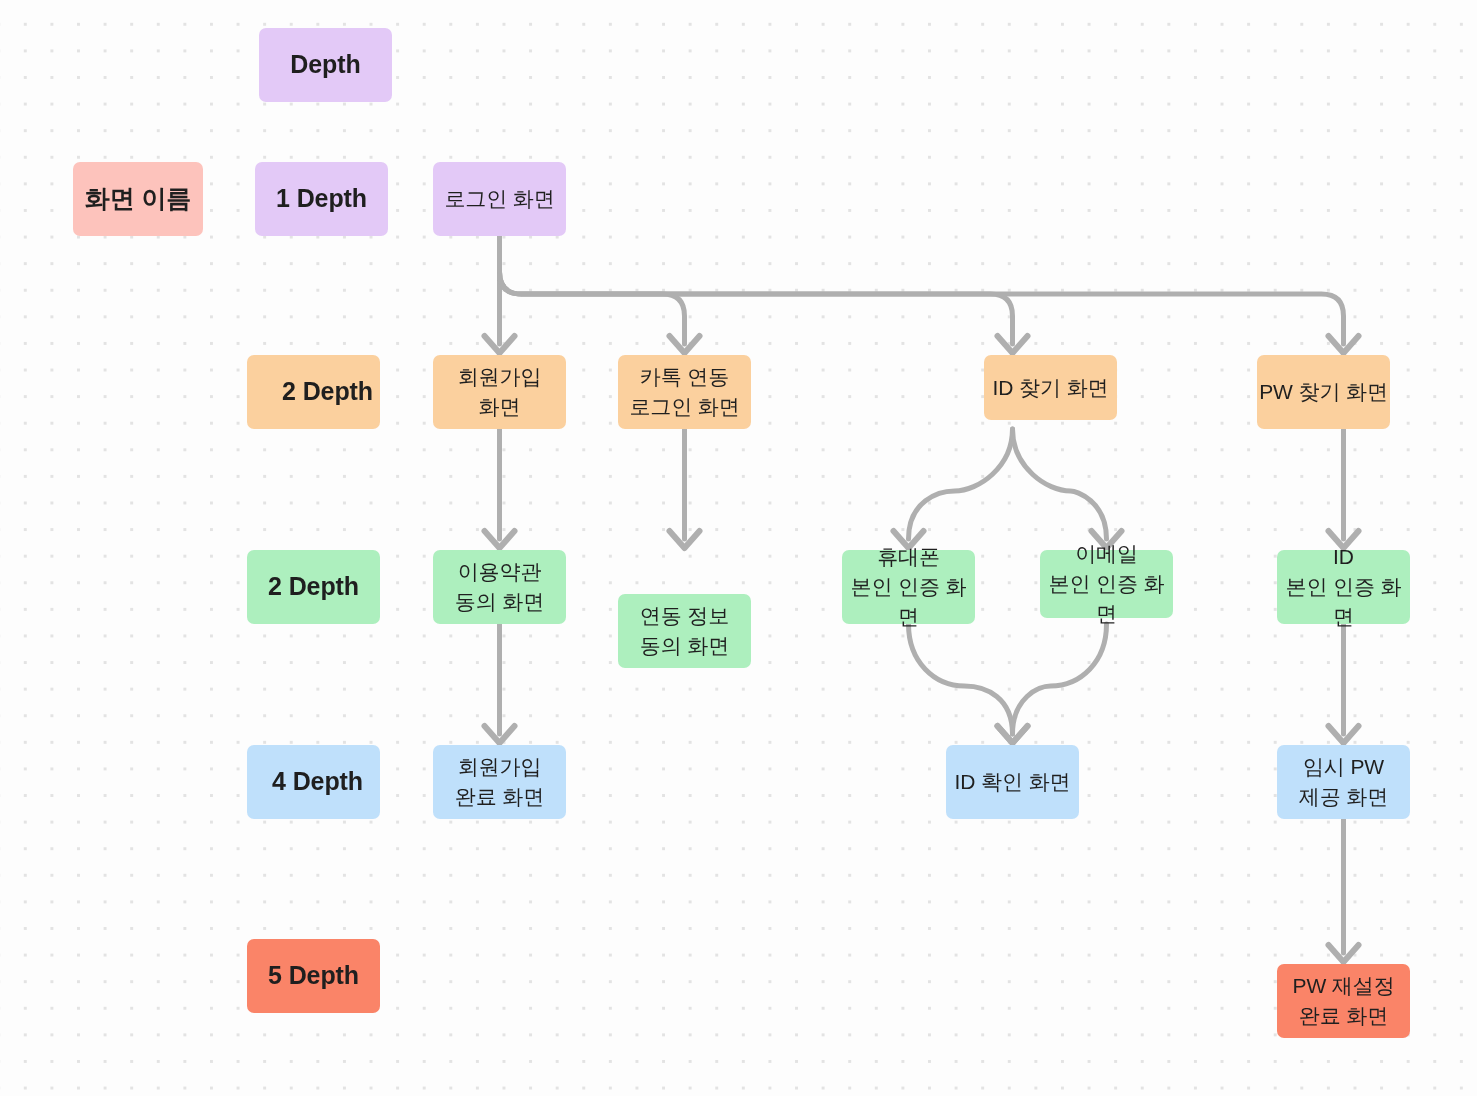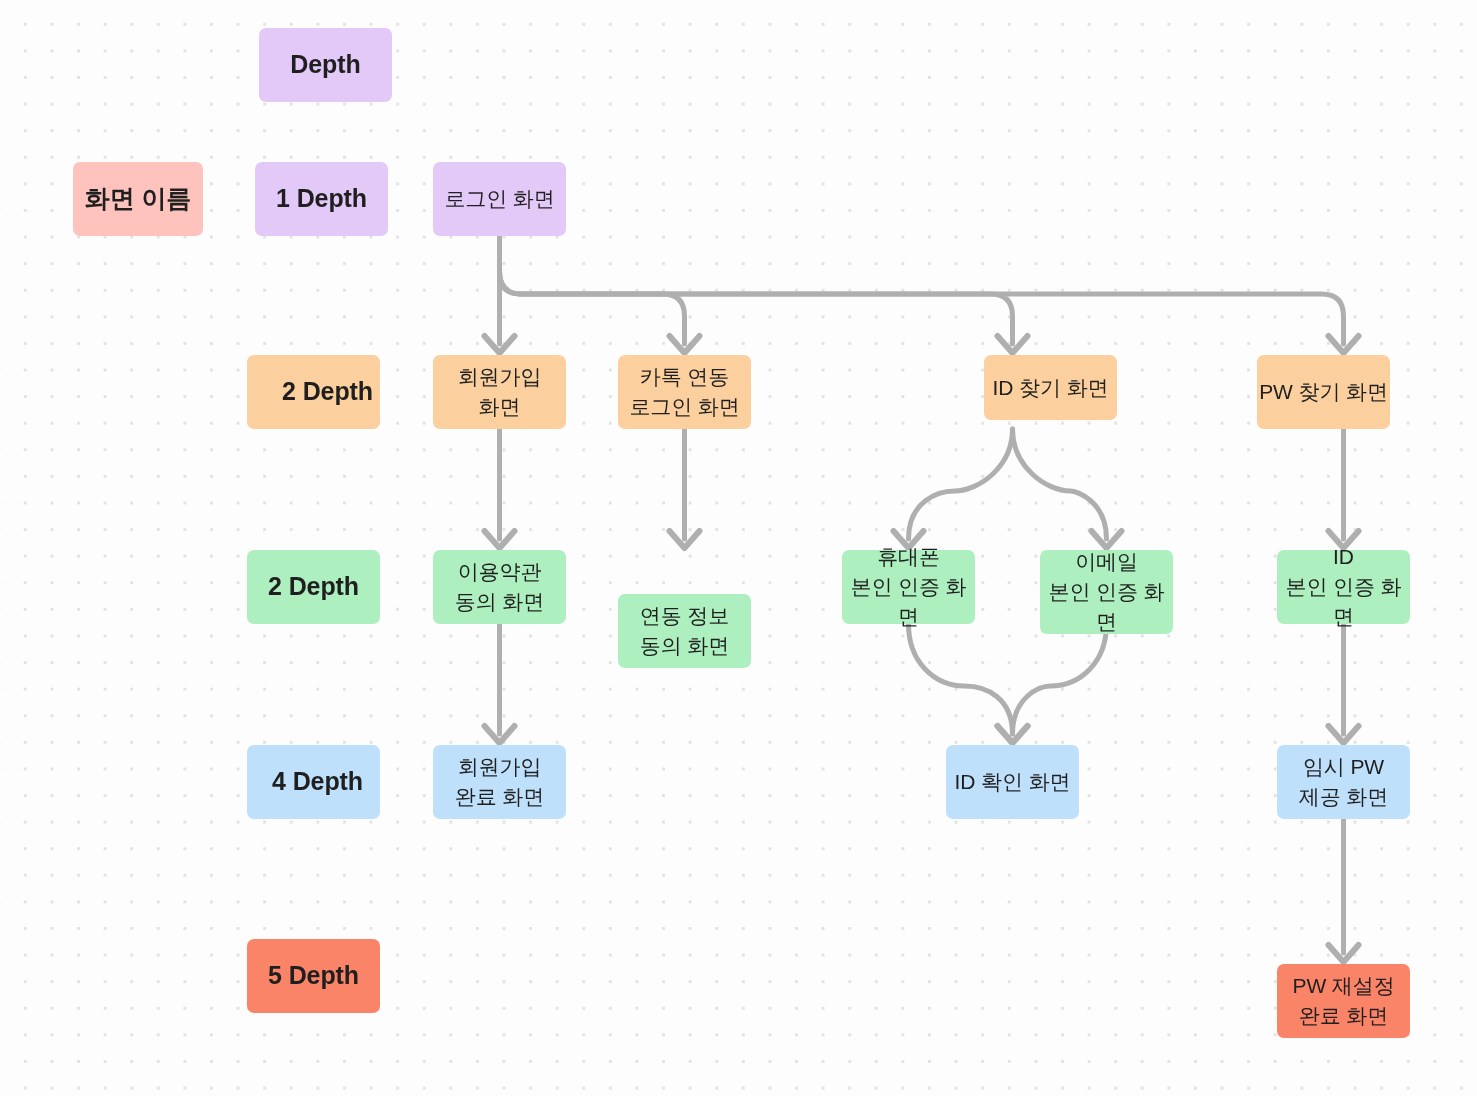--- a/index.html
+++ b/index.html
@@ -96,21 +96,21 @@
     <div class="node screen" style="left: 618px; top: 355px; width: 133px; height: 74px; background: rgb(251, 208, 158);">카톡 연동
 로그인 화면</div>
     <div class="node screen" style="left: 984px; top: 355px; width: 133px; height: 65px; background: rgb(251, 208, 158);">ID 찾기 화면</div>
     <div class="node screen" style="left: 1238px; top: 355px; width: 133px; height: 74px; background: rgb(251, 208, 158); margin-left: 19px;">PW 찾기 화면</div>
     <div class="node screen" style="left: 433px; top: 550px; width: 133px; height: 74px; background: rgb(173, 239, 190);">이용약관
 동의 화면</div>
     <div class="node screen" style="left: 618px; top: 550px; width: 133px; height: 74px; background: rgb(173, 239, 190); margin-top: 44px;">연동 정보
 동의 화면</div>
     <div class="node screen" style="left: 842px; top: 550px; width: 133px; height: 74px; background: rgb(173, 239, 190);">휴대폰
 본인 인증 화면</div>
-    <div class="node screen" style="left: 1040px; top: 550px; width: 133px; height: 84px; background: rgb(173, 239, 190);">이메일
+    <div class="node screen" style="left: 1040px; top: 550px; width: 133px; height: 68px; background: rgb(173, 239, 190);">이메일
 본인 인증 화면</div>
     <div class="node screen" style="left: 1277px; top: 550px; width: 133px; height: 74px; background: rgb(173, 239, 190);">ID
 본인 인증 화면</div>
     <div class="node screen" style="left: 433px; top: 745px; width: 133px; height: 74px; background: rgb(191, 224, 251);">회원가입
 완료 화면</div>
     <div class="node screen" style="left: 946px; top: 745px; width: 133px; height: 74px; background: rgb(191, 224, 251);">ID 확인 화면</div>
     <div class="node screen" style="left: 1277px; top: 745px; width: 133px; height: 74px; background: rgb(191, 224, 251);">임시 PW
 제공 화면</div>
     <div class="node screen" style="left: 1277px; top: 964px; width: 133px; height: 74px; background: rgb(250, 132, 104);">PW 재설정
 완료 화면</div>

